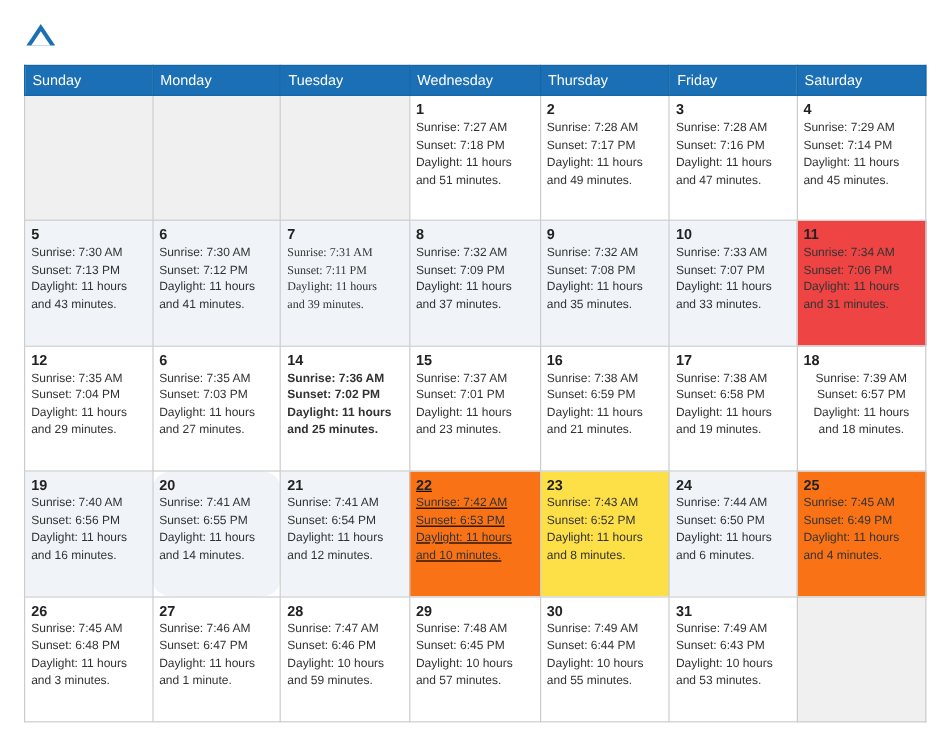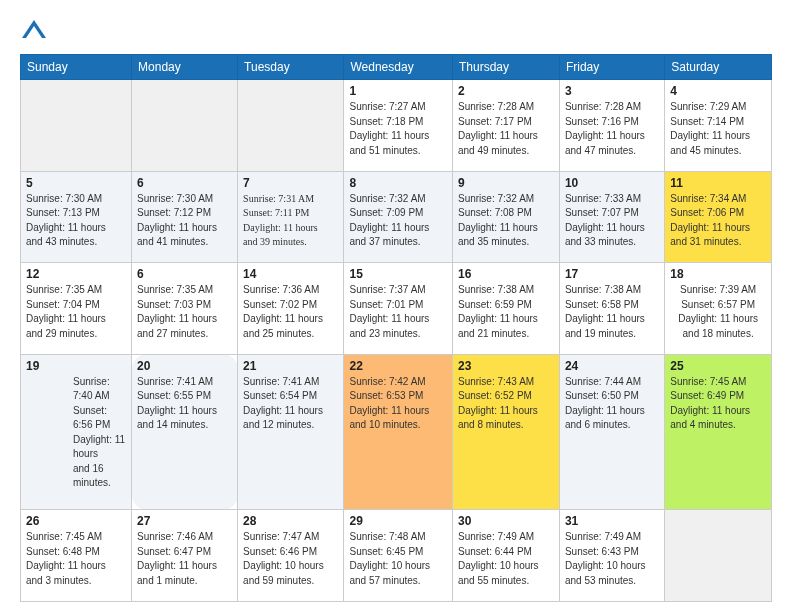--- a/index.html
+++ b/index.html
@@ -207,21 +207,21 @@
 Daylight: 11 hours
 and 35 minutes.</div>
           </td>
           <td style="background: rgb(240, 244, 248);">
             <div class="day-num">10</div>
             <div class="day-info" style="white-space: pre-line;">Sunrise: 7:33 AM
 Sunset: 7:07 PM
 Daylight: 11 hours
 and 33 minutes.</div>
           </td>
-          <td style="background: #fde047;">
+          <td style="background: #ef4444;">
             <div class="day-num">11</div>
             <div class="day-info" style="white-space: pre-line;">Sunrise: 7:34 AM
 Sunset: 7:06 PM
 Daylight: 11 hours
 and 31 minutes.</div>
           </td>
         </tr>
         <tr>
           <td>
             <div class="day-num">12</div>
@@ -232,21 +232,21 @@
           </td>
           <td>
             <div class="day-num">6</div>
             <div class="day-info" style="white-space: pre-line;">Sunrise: 7:35 AM
 Sunset: 7:03 PM
 Daylight: 11 hours
 and 27 minutes.</div>
           </td>
           <td>
             <div class="day-num">14</div>
-            <div class="day-info" style="white-space: pre-line;">Sunrise: 7:36 AM
+            <div class="day-info" style="white-space: pre-line; font-weight: bold;">Sunrise: 7:36 AM
 Sunset: 7:02 PM
 Daylight: 11 hours
 and 25 minutes.</div>
           </td>
           <td>
             <div class="day-num">15</div>
             <div class="day-info" style="white-space: pre-line;">Sunrise: 7:37 AM
 Sunset: 7:01 PM
 Daylight: 11 hours
 and 23 minutes.</div>
@@ -269,61 +269,61 @@
             <div class="day-num">18</div>
             <div class="day-info" style="white-space: pre-line; text-align: center;">Sunrise: 7:39 AM
 Sunset: 6:57 PM
 Daylight: 11 hours
 and 18 minutes.</div>
           </td>
         </tr>
         <tr>
           <td style="background: rgb(240, 244, 248);">
             <div class="day-num">19</div>
-            <div class="day-info" style="white-space: pre-line; margin-left: 47px;">Sunrise: 7:40 AM
+            <div class="day-info" style="white-space: pre-line;">Sunrise: 7:40 AM
 Sunset: 6:56 PM
 Daylight: 11 hours
 and 16 minutes.</div>
           </td>
           <td style="background: rgb(240, 244, 248); border-radius: 15px;">
             <div class="day-num">20</div>
             <div class="day-info" style="white-space: pre-line;">Sunrise: 7:41 AM
 Sunset: 6:55 PM
 Daylight: 11 hours
 and 14 minutes.</div>
           </td>
           <td style="background: rgb(240, 244, 248);">
             <div class="day-num">21</div>
             <div class="day-info" style="white-space: pre-line;">Sunrise: 7:41 AM
 Sunset: 6:54 PM
 Daylight: 11 hours
 and 12 minutes.</div>
           </td>
-          <td style="background: #fdba74;">
+          <td style="background: #f97316; text-decoration: underline;">
             <div class="day-num">22</div>
             <div class="day-info" style="white-space: pre-line;">Sunrise: 7:42 AM
 Sunset: 6:53 PM
 Daylight: 11 hours
 and 10 minutes.</div>
           </td>
           <td style="background: #fde047;">
             <div class="day-num">23</div>
             <div class="day-info" style="white-space: pre-line;">Sunrise: 7:43 AM
 Sunset: 6:52 PM
 Daylight: 11 hours
 and 8 minutes.</div>
           </td>
           <td style="background: rgb(240, 244, 248);">
             <div class="day-num">24</div>
             <div class="day-info" style="white-space: pre-line;">Sunrise: 7:44 AM
 Sunset: 6:50 PM
 Daylight: 11 hours
 and 6 minutes.</div>
           </td>
-          <td style="background: #bef264;">
+          <td style="background: #f97316;">
             <div class="day-num">25</div>
             <div class="day-info" style="white-space: pre-line;">Sunrise: 7:45 AM
 Sunset: 6:49 PM
 Daylight: 11 hours
 and 4 minutes.</div>
           </td>
         </tr>
         <tr>
           <td>
             <div class="day-num">26</div>

